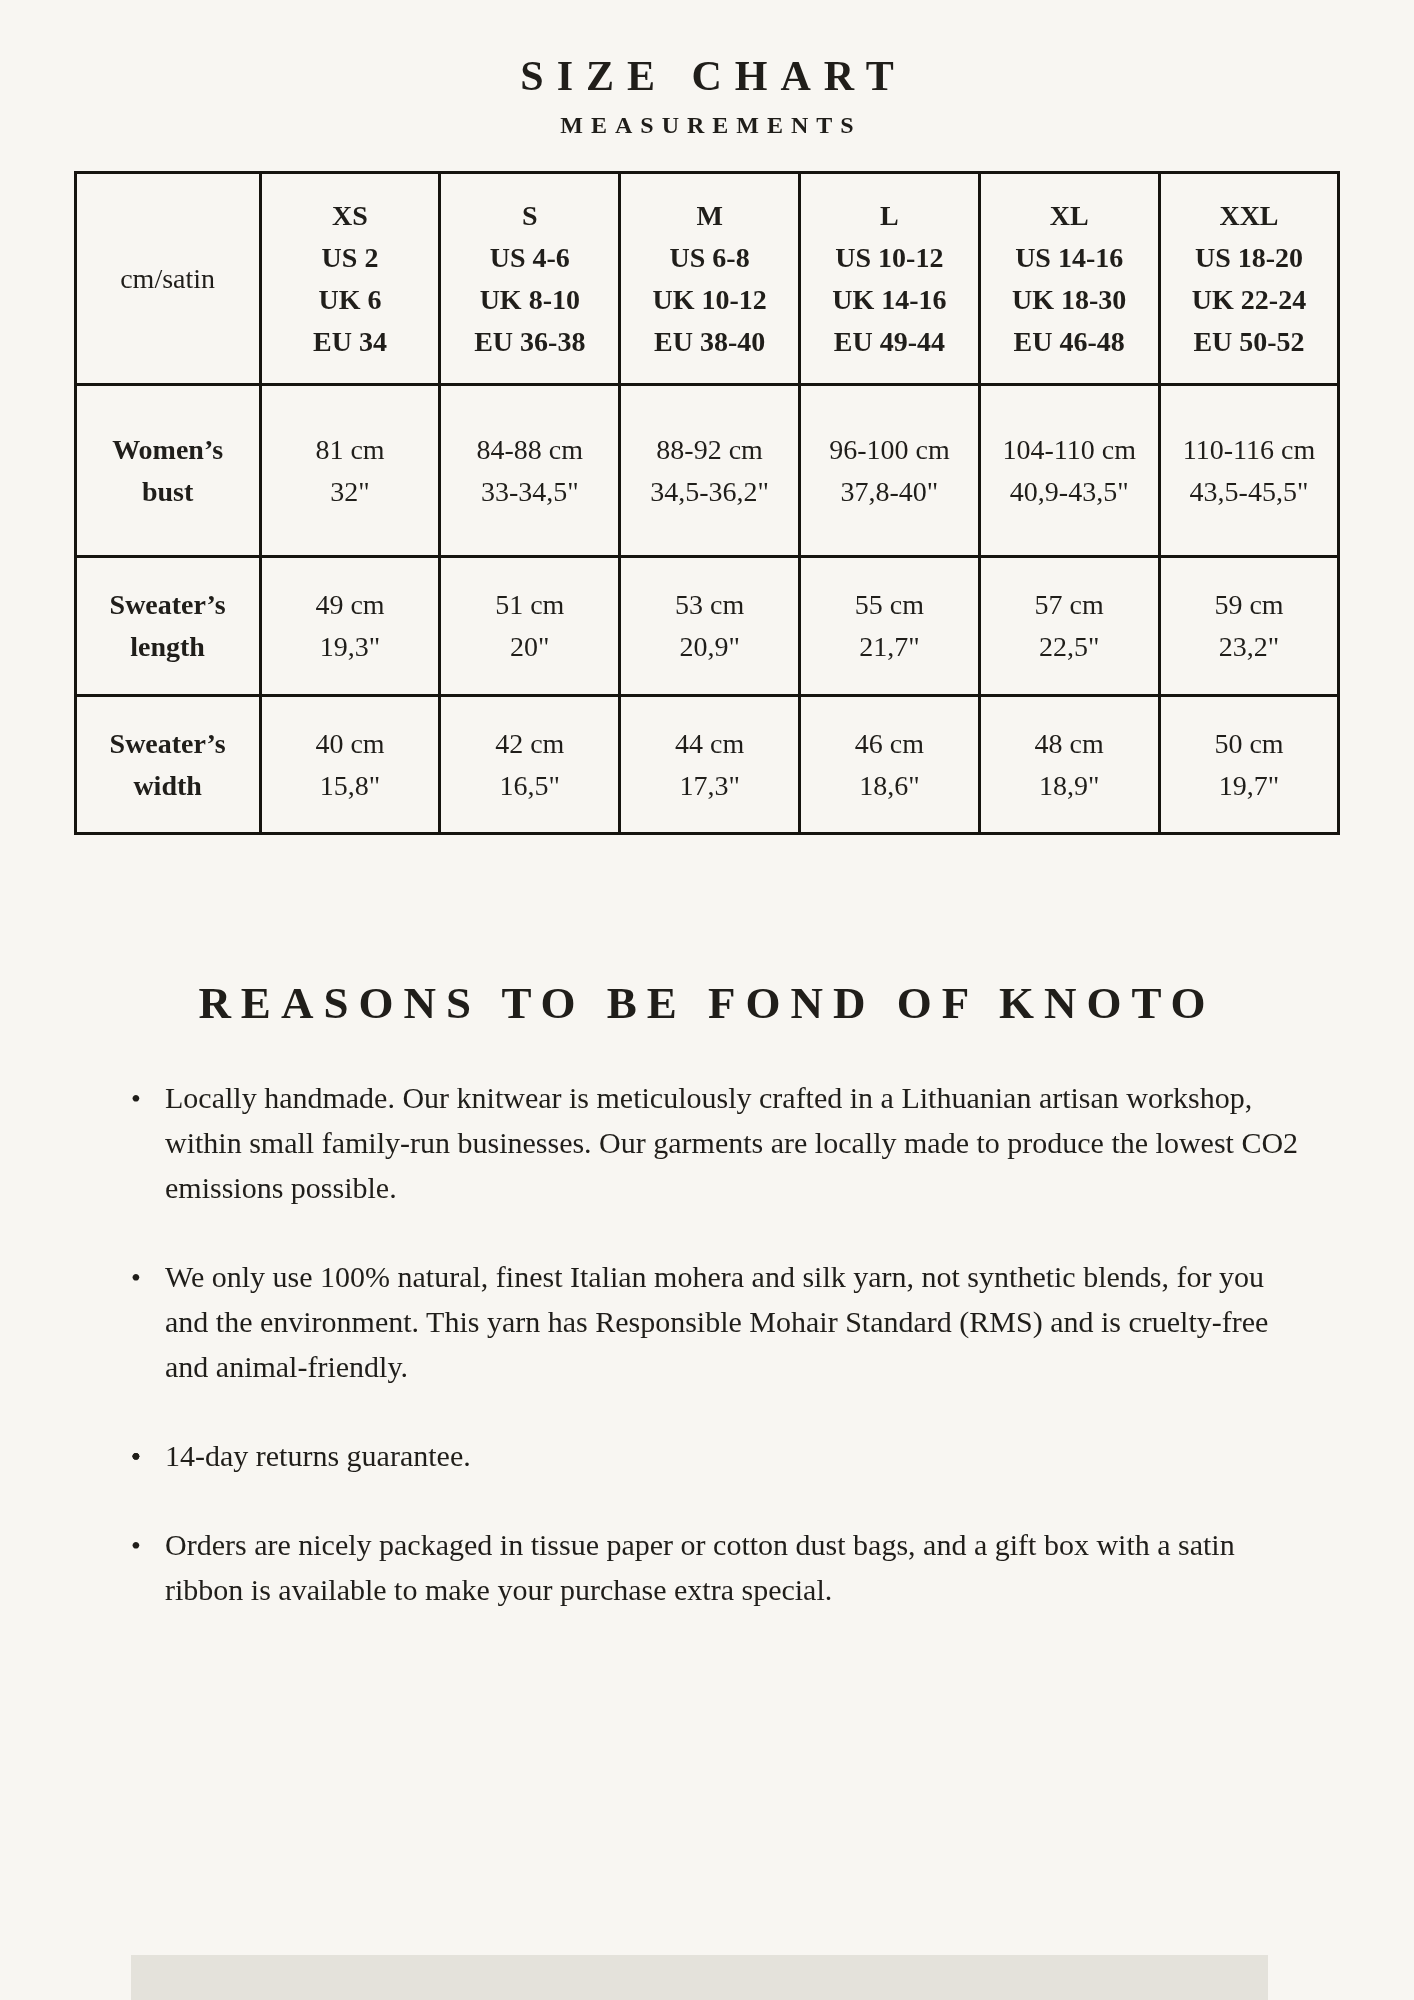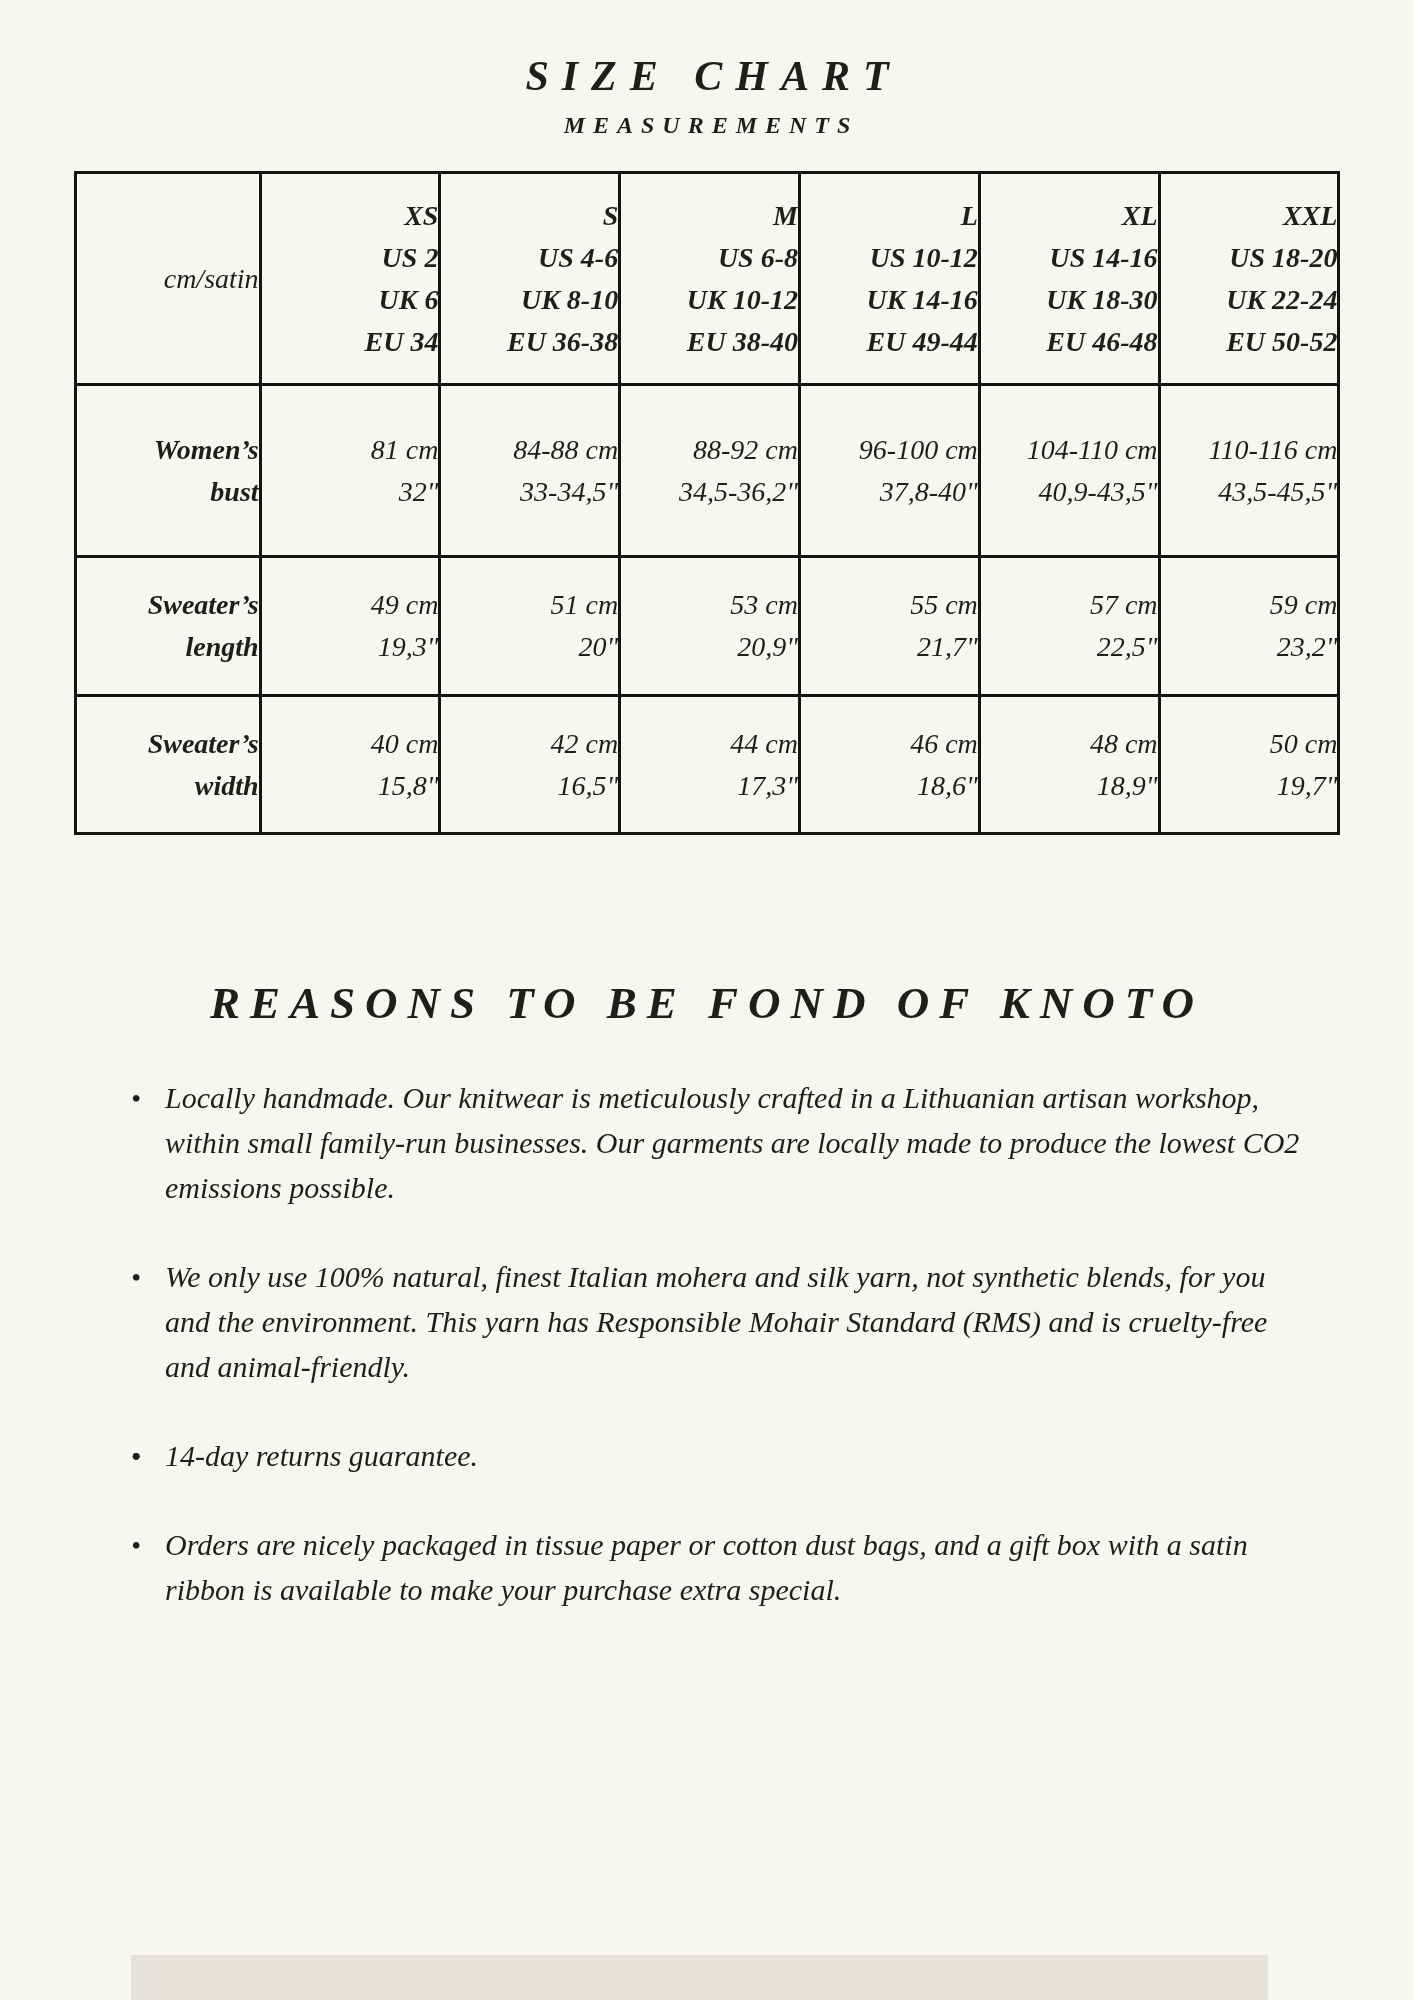--- a/index.html
+++ b/index.html
@@ -6,21 +6,21 @@
   html, body { width: 1414px; }
   body {
     background: #f8f6f2;
     color: #201e1a;
     font-family: "Liberation Serif", "DejaVu Serif", serif;
     position: relative;
     width: 1414px;
     height: 2000px;
     overflow: hidden;
   }
-  .page { position: relative; width: 1414px; height: 1979px; font-style: italic; }
+  .page { position: relative; width: 1414px; height: 1979px; }
 
   
   .title {
     text-align: center;
     font-size: 42px;
     font-weight: bold;
     letter-spacing: 13px;
     padding-top: 52px;
     text-indent: 13px;
   }
@@ -35,21 +35,21 @@
 
   
   table.size-table {
     margin: 32px auto 0 auto;
     border-collapse: collapse;
     table-layout: fixed;
     width: 1264px;
   }
   table.size-table td, table.size-table th {
     border: 3px solid #16140f;
-    text-align: right;
+    text-align: center;
     vertical-align: middle;
     font-size: 28px;
     font-weight: normal;
     background: #f8f6f2;
   }
   col.unit-col { width: 185px; }
   col.size-col { width: 179.8px; }
   tr.header-row { height: 212px; }
   tr.bust-row   { height: 172px; }
   tr.length-row { height: 139px; }

